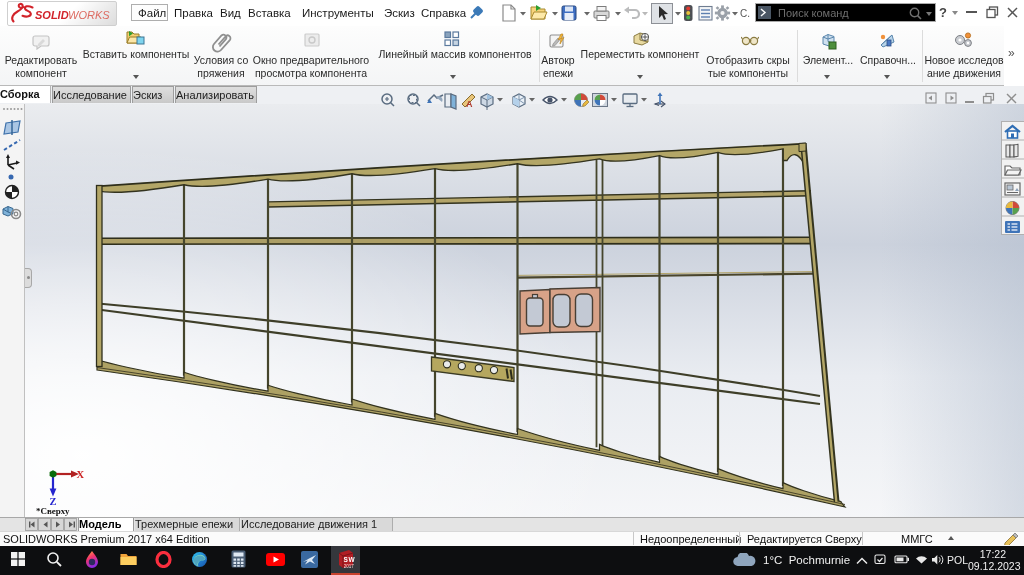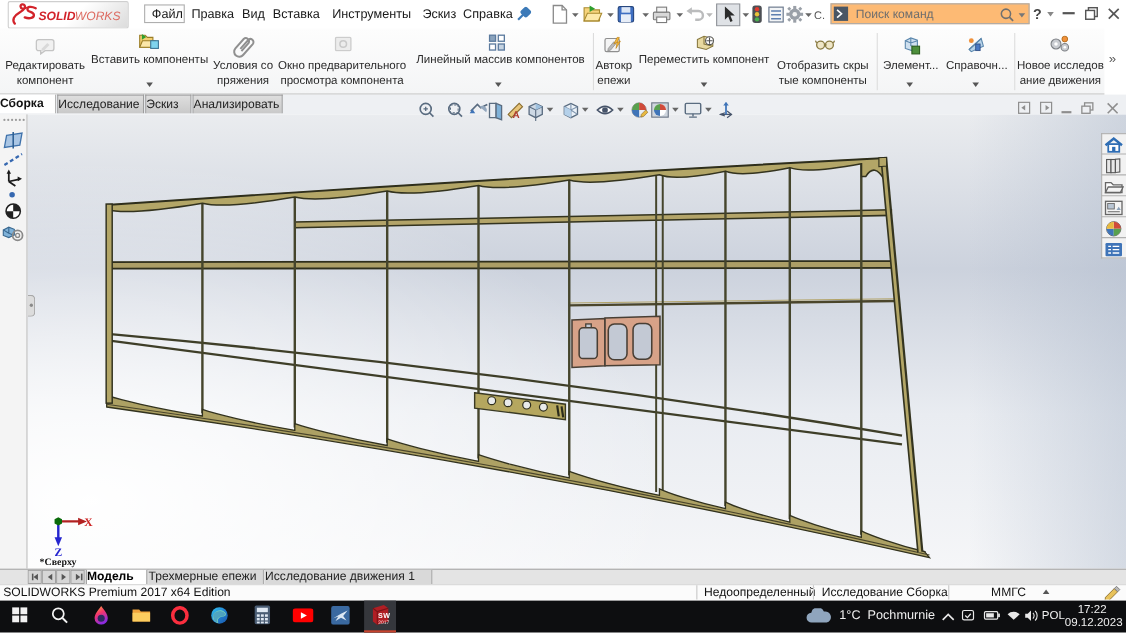--- a/index.html
+++ b/index.html
@@ -172,21 +172,21 @@
           <rect x="-6.3" y="-6.3" width="2.6" height="2.6" transform="rotate(45 -5 -5)"></rect>
           <rect x="3.7" y="3.7" width="2.6" height="2.6" transform="rotate(45 5 5)"></rect>
           <rect x="-6.3" y="3.7" width="2.6" height="2.6" transform="rotate(-45 -5 5)"></rect>
           <rect x="3.7" y="-6.3" width="2.6" height="2.6" transform="rotate(-45 5 -5)"></rect>
         </g>
       </g>
   <path d="M232,9 l3,3.5 3,-3.5 Z" fill="#666"></path>
   <text x="240" y="14" font-size="10" fill="#555">C..</text>
  </svg>
 
- <div class="abs" style="left:755px;top:3px;width:181px;height:19px;background:#fdba74;border:1px solid #ababab">
+ <div class="abs" style="left:755px;top:3px;width:181px;height:19px;background:#000000;border:1px solid #ababab">
    <div class="abs" style="left:2px;top:2px;width:13px;height:13px;background:#4a5664"></div>
    <svg class="abs" style="left:4px;top:4px" width="9" height="9">
         <path d="M1,1 L5,4.5 L1,8" stroke="#fff" stroke-width="1.5" fill="none"></path>
       </svg>
    <div class="abs" style="left:22px;top:3px;font-size:11px;color:#6e6e6e">Поиск команд</div>
    <svg class="abs" style="left:152px;top:2px" width="15" height="15" viewBox="0 0 15 15">
         <circle cx="6.5" cy="6.5" r="4.2" fill="none" stroke="#707070" stroke-width="1.4"></circle>
         <line x1="9.6" y1="9.6" x2="13" y2="13" stroke="#707070" stroke-width="1.6"></line>
       </svg>
    <div class="caret" style="left:170px;top:8px;border-top-color:#777"></div>
@@ -504,21 +504,21 @@
 </svg>
 <div class="btab" style="left:78px;width:56px;background:#fff;border-left:1px solid #999;border-right:1px solid #999;font-weight:bold;color:#000">Модель</div>
 <div class="btab" style="left:135px;width:105px;background:#d9d9d9;border-right:1px solid #adadad;color:#222">Трехмерные епежи</div>
 <div class="btab" style="left:241px;width:152px;background:#d9d9d9;border-right:1px solid #adadad;color:#222">Исследование движения 1</div>
 <div id="statusbar"></div>
 <div> 
     <div class="abs" style="left:3px;top:533px;font-size:11px;color:#111">SOLIDWORKS Premium 2017 x64 Edition</div>
  <div class="abs" style="left:633px;top:532px;width:1px;height:13px;background:#c8c8c8"></div>
  <div class="abs" style="left:640px;top:533px;font-size:11px;color:#111">Недоопределенный</div>
  <div class="abs" style="left:739px;top:532px;width:1px;height:13px;background:#c8c8c8"></div>
- <div class="abs" style="left:747px;top:533px;font-size:11px;color:#111">Исследование Сборка</div>
+ <div class="abs" style="left:747px;top:533px;font-size:11px;color:#111">Редактируется Сверху</div>
  <div class="abs" style="left:862px;top:532px;width:1px;height:13px;background:#c8c8c8"></div>
  <div class="abs" style="left:901px;top:533px;font-size:11px;color:#111">ММГС</div>
  <div class="abs" style="left:948px;top:536px;width:0;height:0;border-left:3.5px solid transparent;border-right:3.5px solid transparent;border-bottom:4px solid #555"></div>
  <svg class="abs" style="left:1003px;top:532px" width="16" height="13" viewBox="0 0 16 13">
       <path d="M2,11 L10,3 l3,3 -8,8 -3.6,0.6 Z" fill="#e8c25a" stroke="#8a6d2f" stroke-width="0.8"></path>
       <path d="M10,3 l2,-2 3,3 -2,2 Z" fill="#b9b9b9" stroke="#777" stroke-width="0.8"></path>
     </svg>
 </div>
 <div id="taskbar"></div>
 

